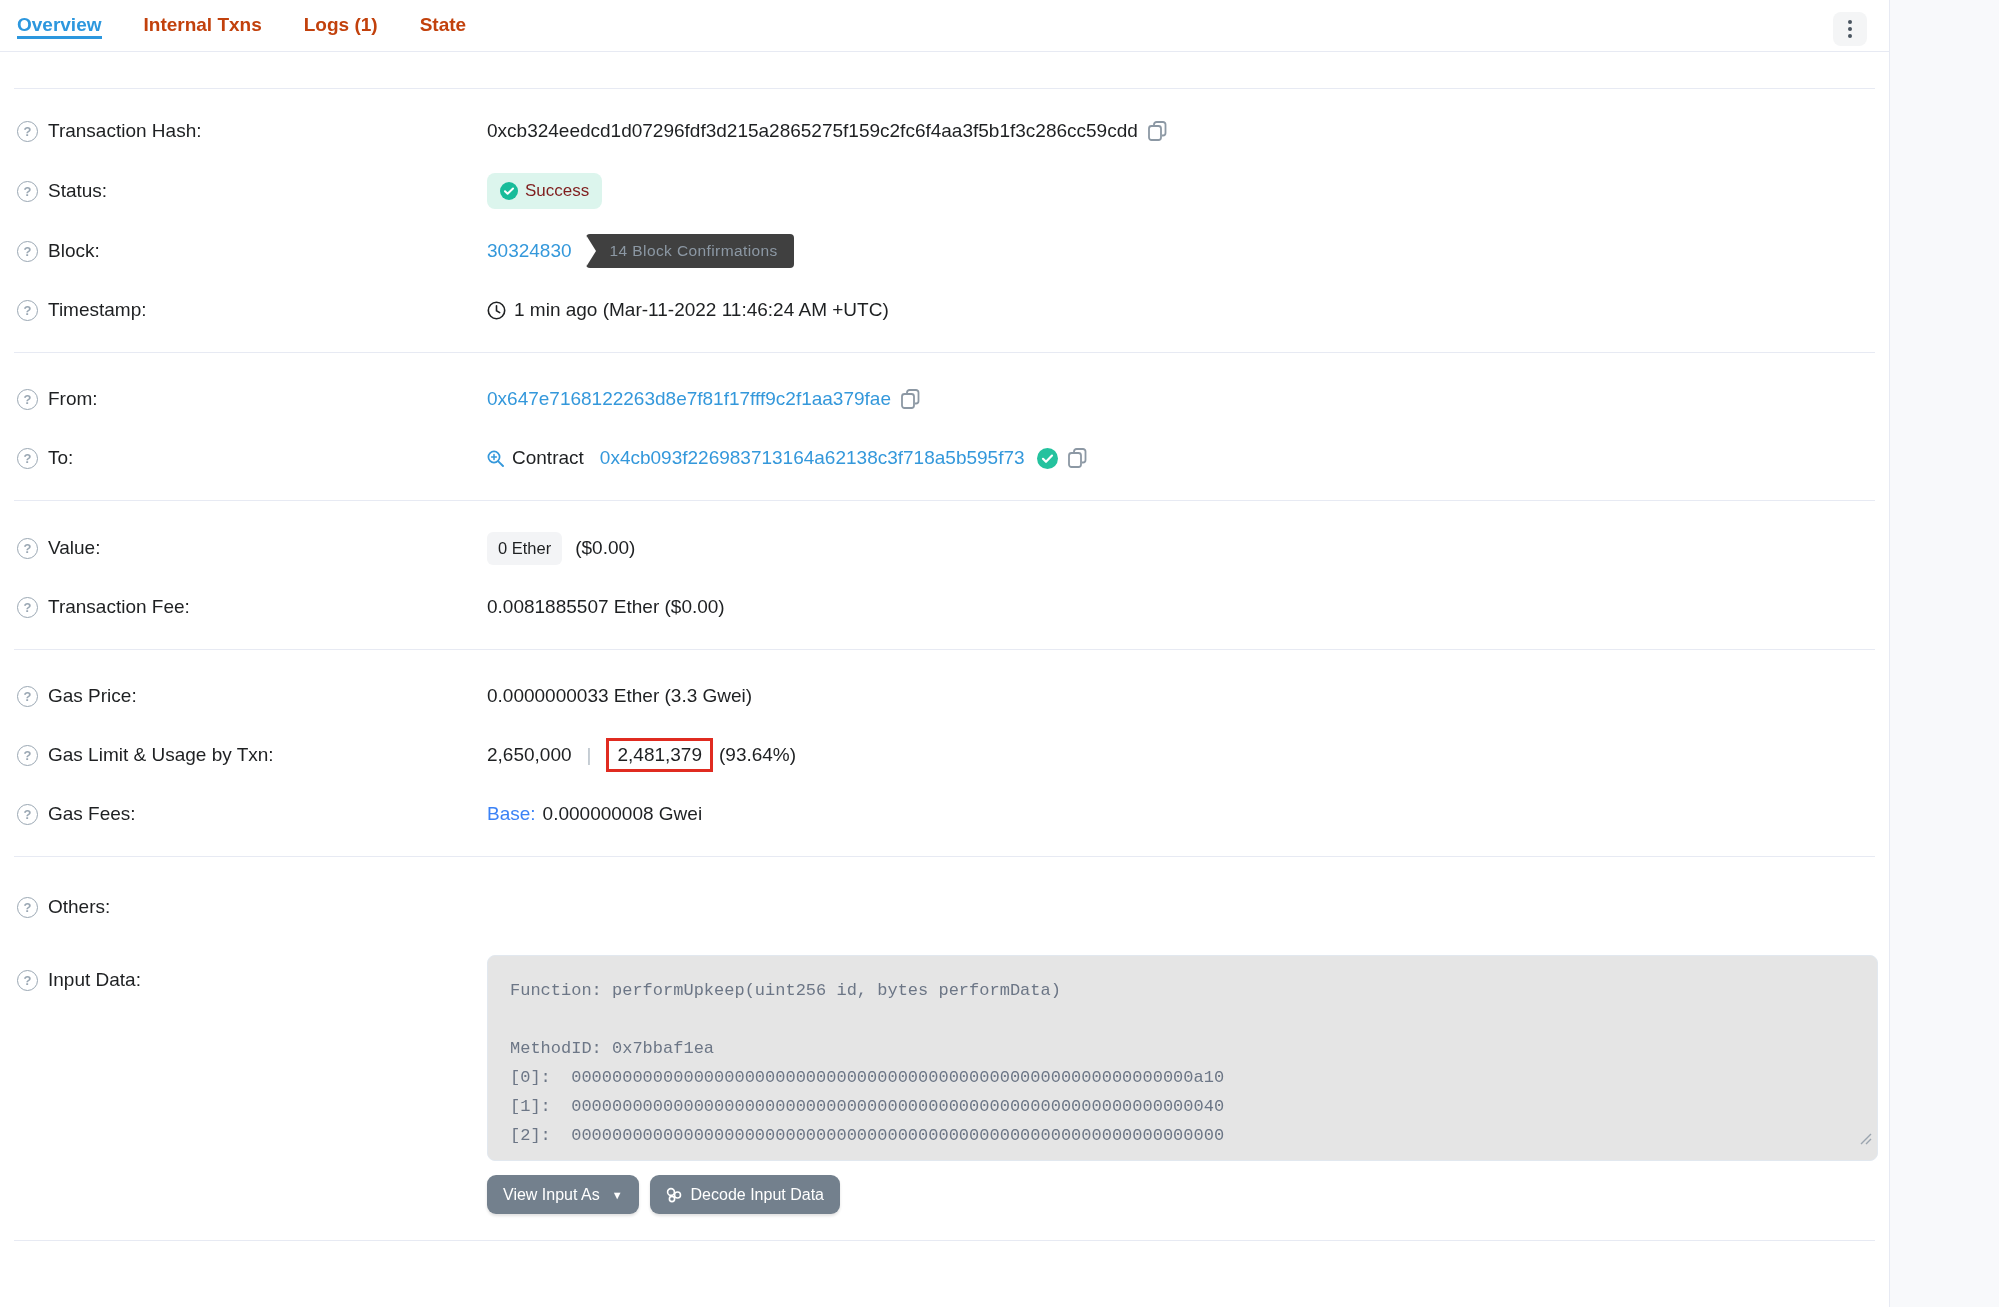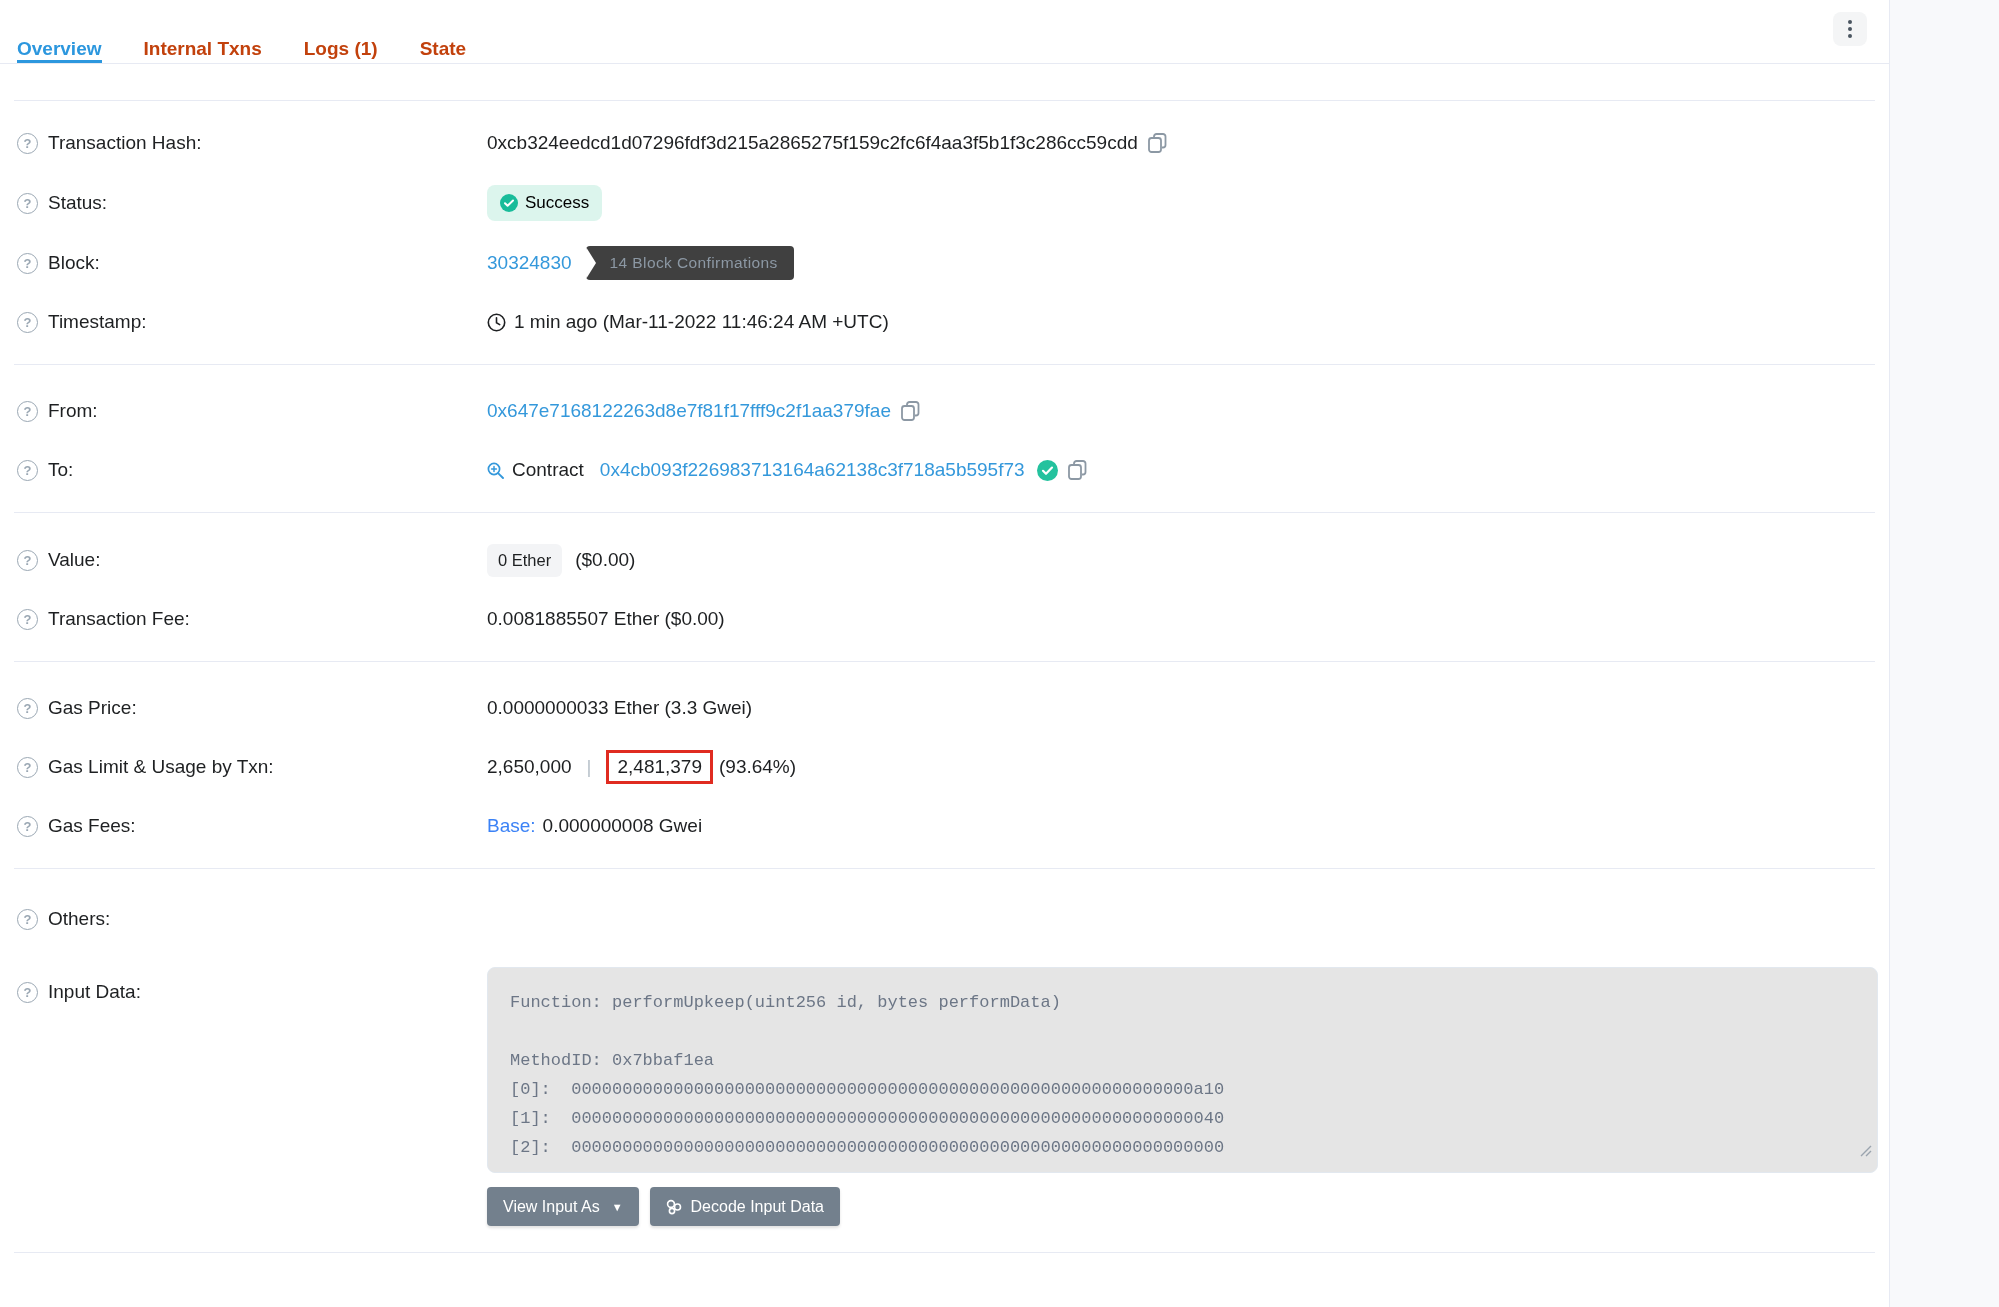--- a/index.html
+++ b/index.html
@@ -1,20 +1,20 @@
 <!DOCTYPE html>
 <html><head>
 <meta charset="utf-8">
 <style>
   * { margin:0; padding:0; box-sizing:border-box; }
   html,body { width:1999px; height:1307px; background:#f8f9fb; font-family:"Liberation Sans", sans-serif; color:#1e2022; overflow:hidden; }
   .card { position:absolute; left:0; top:0; width:1890px; height:1307px; background:#ffffff; border-right:1px solid #e7eaf3; }
 
   
-  .tabbar { position:relative; height:64px; border-bottom:1px solid #e7eaf3; display:flex; align-items:flex-end; padding-left:17px; }
+  .tabbar { position:relative; height:52px; border-bottom:1px solid #e7eaf3; display:flex; align-items:center; padding-left:17px; }
   .tab { display:flex; align-items:center; margin-right:42px; font-size:19px; font-weight:700; color:#c2410c; cursor:pointer; border-bottom:3px solid transparent; padding-top:2px; }
   .tab.active { color:#2c97de; border-bottom-color:#2c97de; }
   .more-btn { position:absolute; right:22px; top:12px; width:34px; height:34px; background:#f4f5f6; border-radius:8px; display:flex; align-items:center; justify-content:center; cursor:pointer; }
   .dots { display:flex; flex-direction:column; gap:3px; }
   .dots i { width:4px; height:4px; border-radius:50%; background:#4a5560; }
 
   
   .notice { margin:30px 0 0 17px; font-size:19px; color:#de4437; }
   .notice b { font-weight:700; }
 
@@ -22,40 +22,40 @@
   .sp-a { margin-top:36px; }
 
   
   .row { display:flex; align-items:center; min-height:34px; margin:25px 0; padding:0 17px; font-size:19px; }
   .label-col { width:470px; flex:0 0 470px; display:flex; align-items:center; color:#1e2022; }
   .val-col { display:flex; align-items:center; flex:1; }
   .qicon { width:21px; height:21px; border:1.5px solid #9aa7b3; border-radius:50%; color:#9aa7b3; font-size:13px; display:inline-flex; align-items:center; justify-content:center; margin-right:10px; flex:0 0 21px; font-weight:700; }
   .link { color:#3498db; text-decoration:none; cursor:pointer; }
   .copy-icon { margin-left:10px; cursor:pointer; display:inline-flex; }
 
-  .badge-success { display:inline-flex; align-items:center; gap:7px; background:#dcf5ed; color:#000000; font-size:17px; padding:8px 13px; border-radius:8px; }
+  .badge-success { display:inline-flex; align-items:center; gap:7px; background:#dcf5ed; color:#7f1d1d; font-size:17px; padding:8px 13px; border-radius:8px; }
   .conf-badge { position:relative; display:inline-block; background:#404040; color:#8c98a4; font-size:15.5px; letter-spacing:.4px; padding:8px 16px 8px 24px; border-radius:4px; margin-left:14px; overflow:hidden; }
   .conf-badge::before { content:""; position:absolute; left:0; top:50%; transform:translateY(-50%); border-top:16px solid transparent; border-bottom:16px solid transparent; border-left:10px solid #ffffff; }
 
   .icon-inline { display:inline-flex; align-items:center; margin-right:8px; }
   .ether-badge { background:#f3f4f6; border-radius:6px; padding:7px 11px; font-size:16.5px; margin-right:13px; }
   .pipe { color:#b8c1ca; margin:0 15px; }
   .red-box { border:3px solid #e02b20; padding:3px 8px; margin-right:6px; }
   .gray { color:#3b82f6; }
 
   .chip { display:inline-flex; align-items:center; background:#eef0f3; border-radius:6px; padding:9px 13px; font-size:16.5px; margin-right:13px; color:#77838f; }
   .chip b { color:#1e2022; font-weight:700; margin-left:5px; }
 
   
   .row-input { align-items:flex-start; margin-bottom:0; }
   .row-input .label-col { padding-top:14px; }
   .inputbox { position:relative; width:1391px; height:206px; background:#e5e5e5; border:1px solid #e2e8ef; border-radius:8px; padding:20px 22px; font-family:"Liberation Mono","DejaVu Sans Mono",monospace; font-size:17px; line-height:29px; color:#6c7686; white-space:pre; overflow:hidden; }
   .resize-handle { position:absolute; right:5px; bottom:5px; }
   .btnrow { margin:14px 0 0 487px; display:flex; gap:11px; padding-bottom:0; }
-  .btn { display:inline-flex; align-items:center; gap:9px; background:#73808d; color:#ffffff; border:none; border-radius:4px; font-size:16px; font-family:"Liberation Sans",sans-serif; padding:10px 16px; height:39px; cursor:pointer; box-shadow:0 2px 3px rgba(0,0,0,.12); }
+  .btn { display:inline-flex; align-items:center; gap:9px; background:#73808d; color:#ffffff; border:none; border-radius:9px; font-size:16px; font-family:"Liberation Sans",sans-serif; padding:10px 16px; height:39px; cursor:pointer; box-shadow:0 2px 3px rgba(0,0,0,.12); }
   .caret { font-size:11px; margin-left:3px; }
   .bottom-divider { margin-top:26px; }
 </style>
 </head>
 <body>
 
 <div class="card">
 
   <div class="tabbar">
     <div class="tab active">Overview</div>

